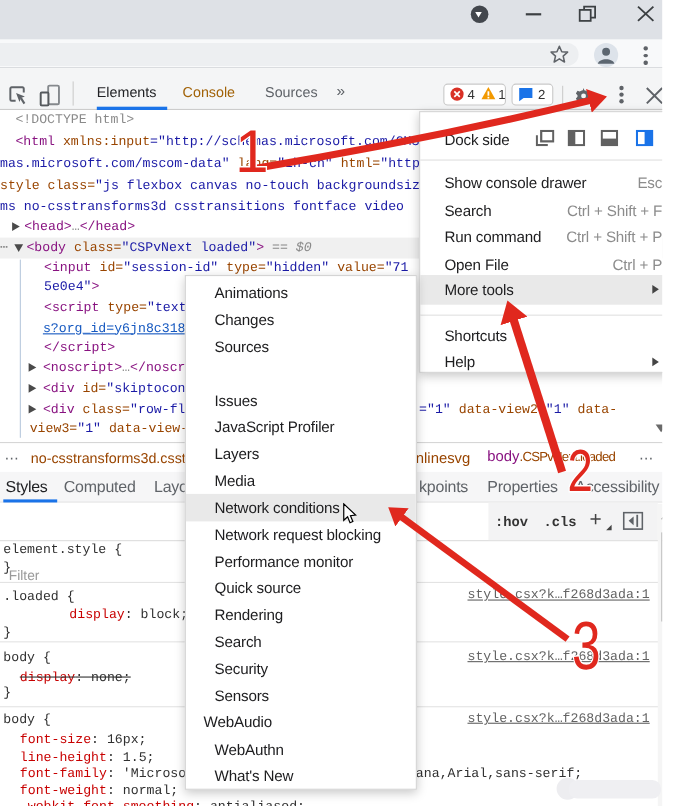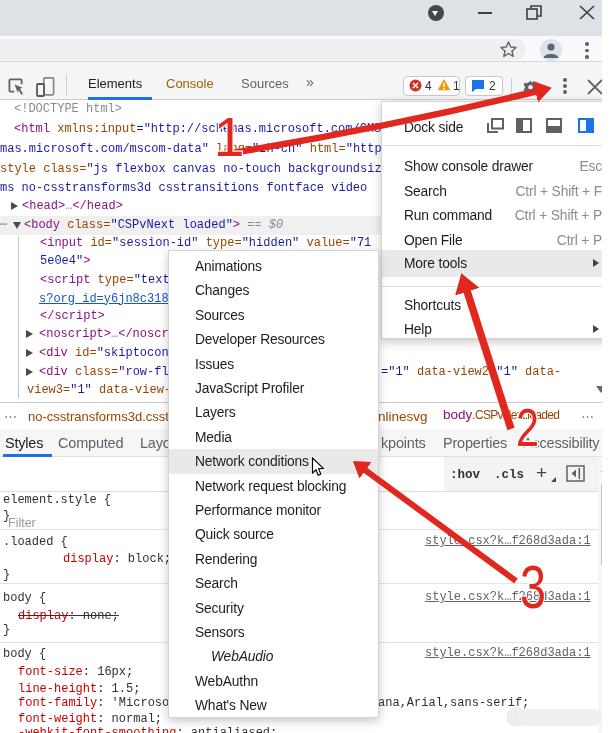--- a/index.html
+++ b/index.html
@@ -226,34 +226,33 @@
 <svg class="abs" style="left:578px;top:118px;" width="16" height="15" viewBox="0 0 16 15">
  <rect x="1" y="1" width="14" height="13" fill="none" stroke="#1a73e8" stroke-width="2"></rect>
  <rect x="8" y="1" width="7" height="13" fill="#1a73e8"></rect>
 </svg>
 
 <div class="menu" style="left:168px;top:250px;width:211px;height:468px;">
  <div class="abs" style="left:0;top:198px;width:100%;height:25px;background:#e9e9e9;"></div>
  <div class="mi" style="left:26px;top:4px;">Animations</div>
  <div class="mi" style="left:26px;top:28.4px;">Changes</div>
  <div class="mi" style="left:26px;top:52.8px;">Sources</div>
- <div class="mi" style="left:26px;top:77.2px;">Developer Resources</div>
  <div class="mi" style="left:26px;top:101.6px;">Issues</div>
  <div class="mi" style="left:26px;top:126px;">JavaScript Profiler</div>
  <div class="mi" style="left:26px;top:150.4px;">Layers</div>
  <div class="mi" style="left:26px;top:174.8px;">Media</div>
  <div class="mi" style="left:26px;top:199.2px;">Network conditions</div>
  <div class="mi" style="left:26px;top:223.6px;">Network request blocking</div>
  <div class="mi" style="left:26px;top:248px;">Performance monitor</div>
  <div class="mi" style="left:26px;top:272.4px;">Quick source</div>
  <div class="mi" style="left:26px;top:296.8px;">Rendering</div>
  <div class="mi" style="left:26px;top:321.2px;">Search</div>
  <div class="mi" style="left:26px;top:345.6px;">Security</div>
  <div class="mi" style="left:26px;top:370px;">Sensors</div>
- <div class="mi" style="left:42px;top:394.4px;font-style:italic;">WebAudio</div>
+ <div class="mi" style="left:16px;top:394.4px;">WebAudio</div>
  <div class="mi" style="left:26px;top:418.8px;">WebAuthn</div>
  <div class="mi" style="left:26px;top:443.2px;">What's New</div>
 </div>
 
 <svg class="abs" style="left:311px;top:457px;" width="14" height="21" viewBox="0 0 14 21">
  <path d="M1.5 1 L1.5 16 L5 12.8 L7.2 18.2 L9.8 17.1 L7.6 11.8 L12.3 11.3 Z" fill="#fff" stroke="#000" stroke-width="1.1"></path>
 </svg>
 
 <svg class="abs" style="left:0;top:0;pointer-events:none;" width="614" height="733" viewBox="0 0 614 733">
  <defs>

